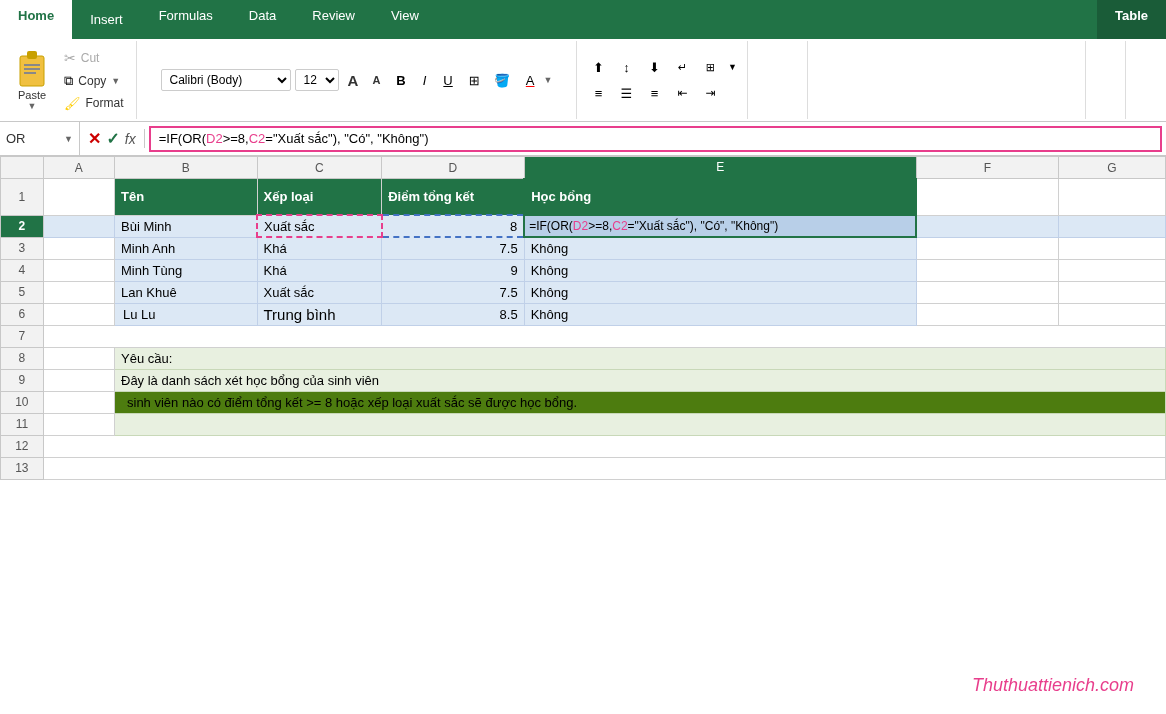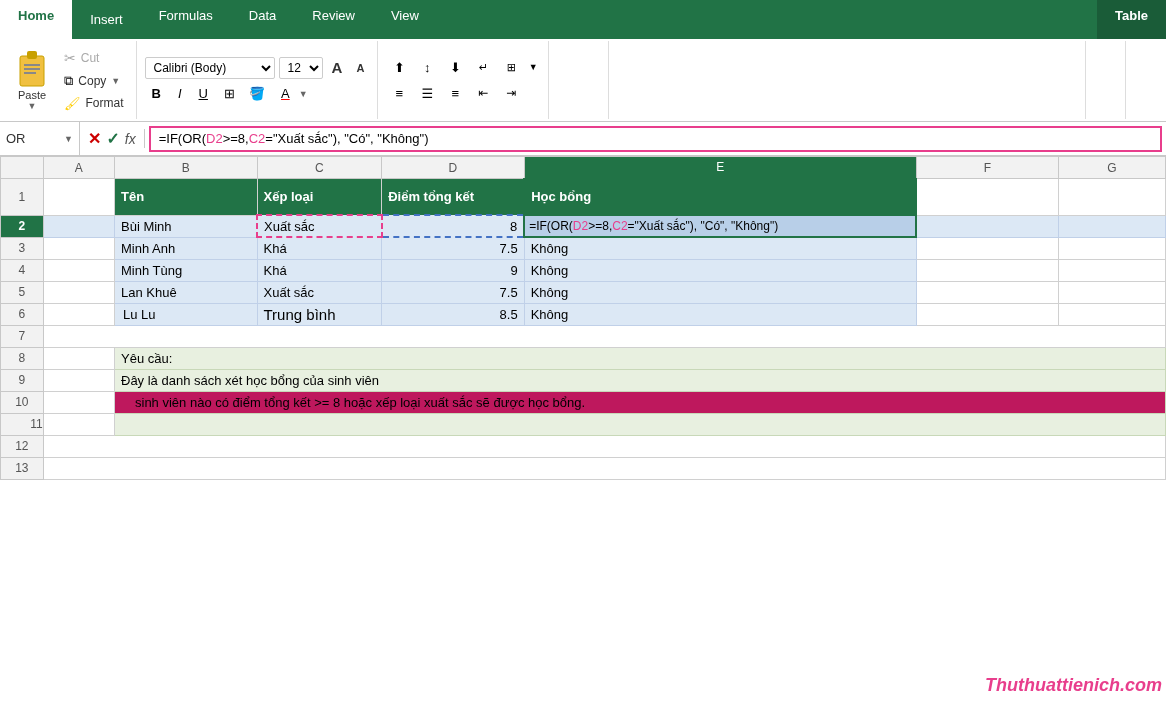--- a/index.html
+++ b/index.html
@@ -62,21 +62,21 @@
           <span style="font-size:12px;color:#333;">Copy</span>
           <span style="font-size:9px;color:#666;">▼</span>
         </div>
         <div style="display:flex;align-items:center;gap:5px;cursor:pointer;padding:2px 4px;border-radius:2px;">
           <span style="font-size:13px;color:#ffcc00;">🖌</span>
           <span style="font-size:12px;color:#333;">Format</span>
         </div>
       </div>
     </div>
 
-    <div style="display:flex;flex-direction:column;justify-content:center;gap:4px;padding:4px 8px;border-right:1px solid #ddd;">
+    <div style="display:flex;flex-direction:row;justify-content:center;gap:4px;padding:4px 24px;border-right:1px solid #ddd;">
       <div style="display:flex;align-items:center;gap:4px;">
         <select style="font-size:12px;padding:2px 4px;border:1px solid #ccc;border-radius:2px;width:130px;background:#fff;">
           <option>Calibri (Body)</option>
         </select>
         <select style="font-size:12px;padding:2px 4px;border:1px solid #ccc;border-radius:2px;width:44px;background:#fff;">
           <option>12</option>
         </select>
         <div style="padding:2px 4px;cursor:pointer;font-size:15px;font-weight:bold;color:#333;border:1px solid transparent;border-radius:2px;">A</div>
         <div style="padding:2px 4px;cursor:pointer;font-size:11px;font-weight:bold;color:#333;border:1px solid transparent;border-radius:2px;">A</div>
       </div>
@@ -247,37 +247,37 @@
 
       <tr>
         <td style="background:#f2f2f2;text-align:center;color:#555;font-size:12px;border:1px solid #c8c8c8;height:22px;">9</td>
         <td style="background:#fff;border:1px solid #d0d0d0;height:22px;padding:0 4px;"></td>
         <td colspan="6" style="background:#e8f0e0;border:1px solid #c8d8b8;height:22px;padding:0 6px;font-size:13px;">Đây là danh sách xét học bổng của sinh viên</td>
       </tr>
 
       <tr>
         <td style="background:#f2f2f2;text-align:center;color:#555;font-size:12px;border:1px solid #c8c8c8;height:22px;">10</td>
         <td style="background:#fff;border:1px solid #d0d0d0;height:22px;padding:0 4px;"></td>
-        <td colspan="6" style="background:#be185d;border:1px solid #c8d8b8;height:22px;padding:0 20px;font-size:13px;">sinh viên nào có điểm tổng kết &gt;= 8 hoặc xếp loại xuất sắc sẽ được học bổng.</td>
-      </tr>
-
-      <tr>
-        <td style="background:#f2f2f2;text-align:right;color:#555;font-size:12px;border:1px solid #c8c8c8;height:22px;">11</td>
+        <td colspan="6" style="background:#4d7c0f;border:1px solid #c8d8b8;height:22px;padding:0 12px;font-size:13px;">sinh viên nào có điểm tổng kết &gt;= 8 hoặc xếp loại xuất sắc sẽ được học bổng.</td>
+      </tr>
+
+      <tr>
+        <td style="background:#f2f2f2;text-align:center;color:#555;font-size:12px;border:1px solid #c8c8c8;height:22px;">11</td>
         <td style="background:#fff;border:1px solid #d0d0d0;height:22px;padding:0 4px;"></td>
         <td colspan="6" style="background:#e8f0e0;border:1px solid #c8d8b8;height:22px;padding:0 6px;font-size:13px;"></td>
       </tr>
 
       <tr>
         <td style="background:#f2f2f2;text-align:center;color:#555;font-size:12px;border:1px solid #c8c8c8;height:22px;">12</td>
         <td colspan="7" style="background:#fff;border:1px solid #d0d0d0;height:22px;"></td>
       </tr>
 
       <tr>
         <td style="background:#f2f2f2;text-align:center;color:#555;font-size:12px;border:1px solid #c8c8c8;height:22px;">13</td>
         <td colspan="7" style="background:#fff;border:1px solid #d0d0d0;height:22px;position:relative;"></td>
       </tr>
     </tbody>
   </table>
 </div>
 
-<div style="position:fixed;bottom:18px;right:4px;color:#e83e8c;font-size:18px;font-weight:bold;font-style:italic;">
+<div style="position:fixed;bottom:18px;right:32px;color:#e83e8c;font-size:18px;font-weight:normal;font-style:italic;">
   <span>Thuthuattienich.com</span>
 </div>
 
 </body></html>

